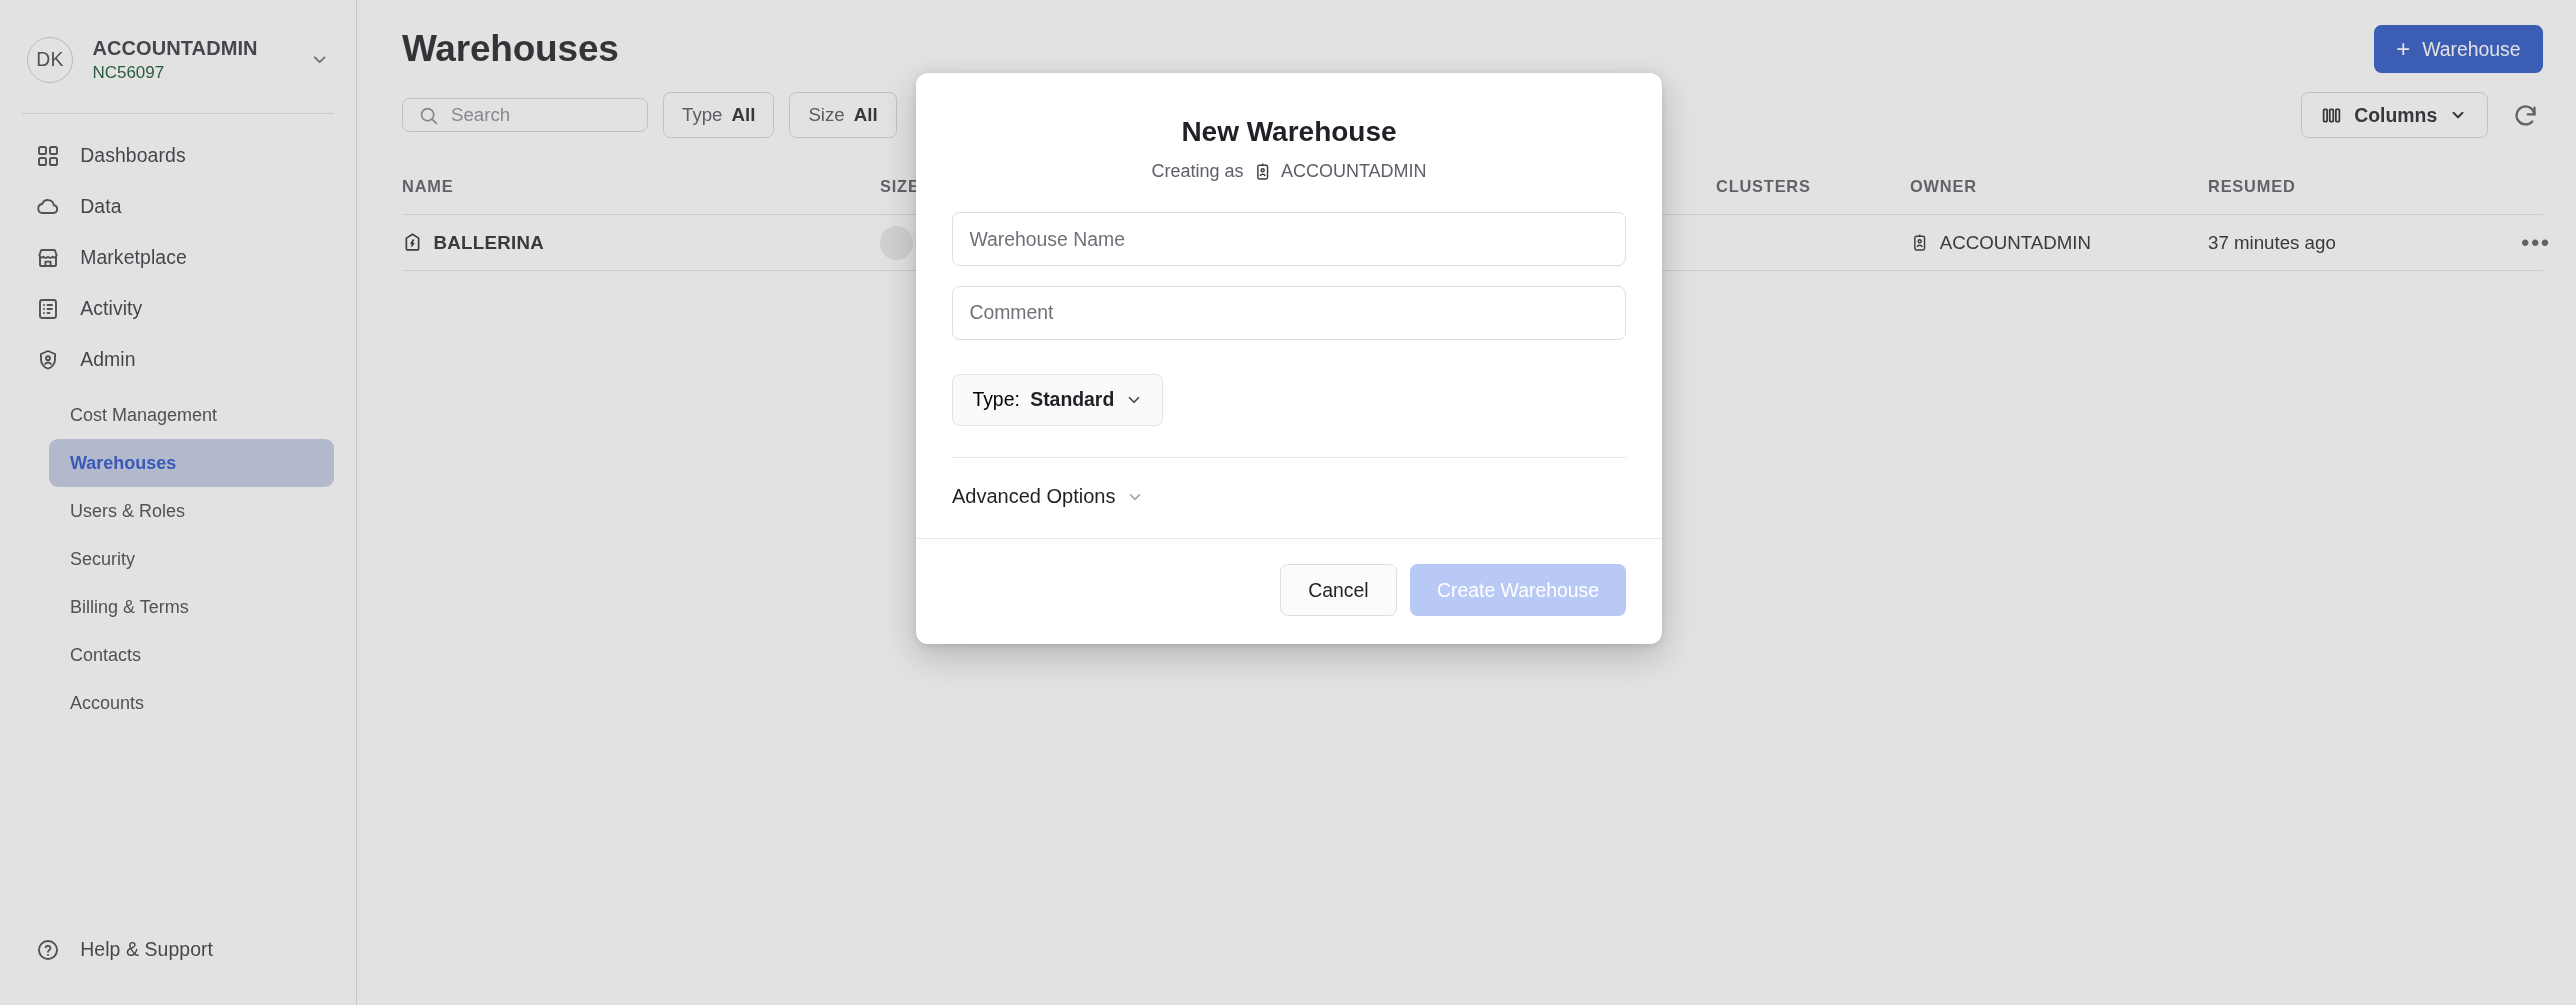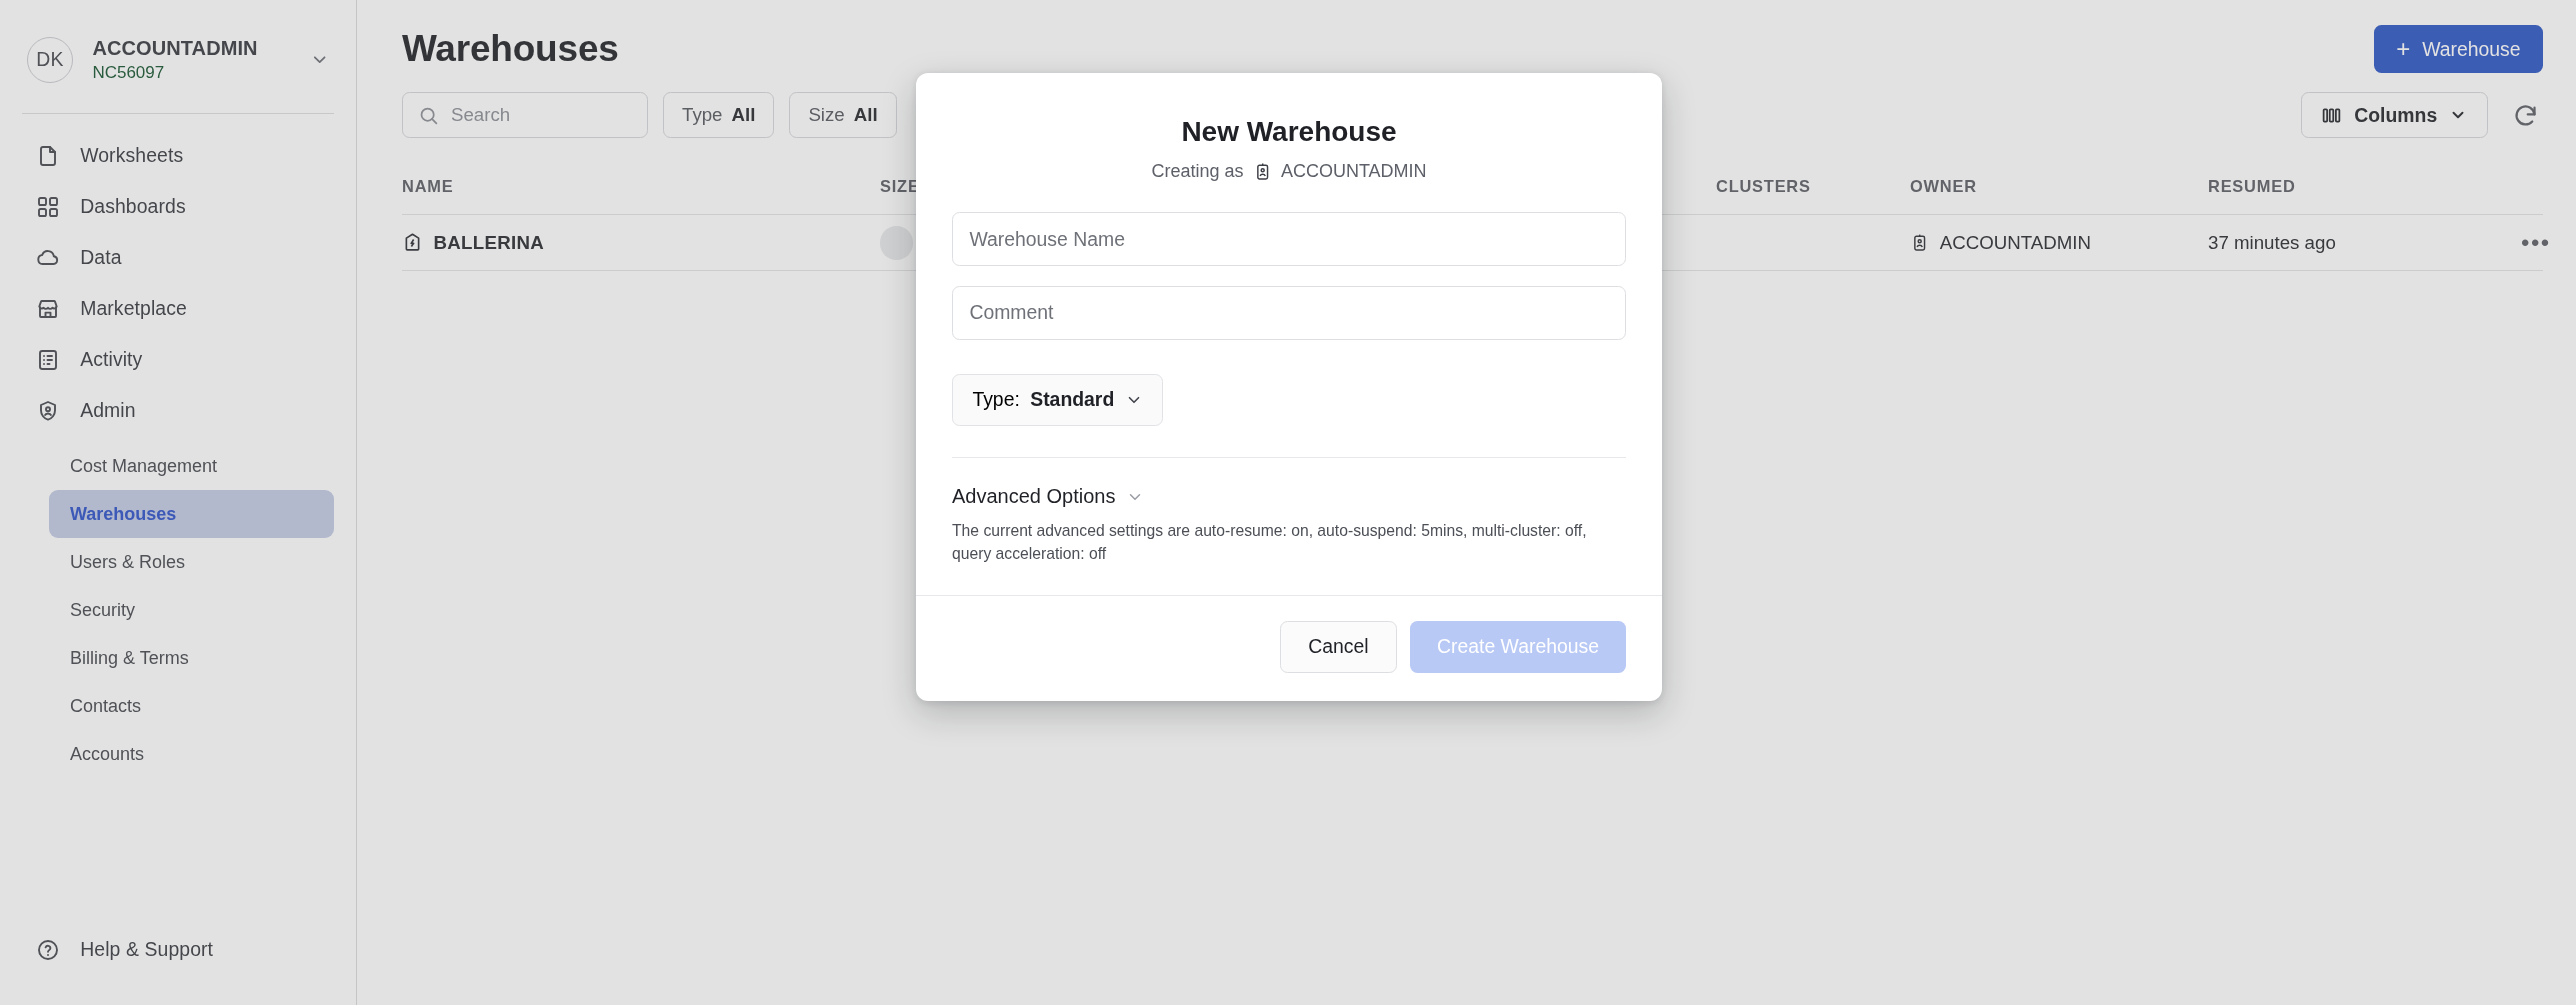--- a/index.html
+++ b/index.html
@@ -97,21 +97,21 @@
   }
   .plus { font-size: 24px; line-height: 1; }
 
   .toolbar {
     display: flex; align-items: center; justify-content: space-between;
     padding: 19.4px 33px 0 45px;
   }
   .toolbar-left { display: flex; align-items: center; gap: 15px; }
   .search-box {
     display: flex; align-items: center; gap: 12px;
-    width: 246px; height: 46px;
+    width: 246px; height: 34px;
     border: 0.7px solid #d4d6da; border-radius: 7.5px;
     padding: 0 15px;
     background: #ffffff;
   }
   .search-box .sv { font-size: 18.7px; color: #8a8d94; }
   .chip {
     display: inline-flex; align-items: center; gap: 9px;
     height: 46px; padding: 0 18px;
     border: 0.7px solid #d4d6da; border-radius: 7.5px;
     background: #ffffff; cursor: pointer;
@@ -242,29 +242,20 @@
           <svg viewBox="0 0 24 24" fill="none" stroke="currentColor" stroke-width="2.2" stroke-linecap="round" stroke-linejoin="round" width="19.4" height="19.4">
               <polyline points="6 9 12 15 18 9"></polyline>
             </svg>
         </span>
       </div>
 
       <div class="acct-divider"></div>
 
       <nav class="nav">
 
-        <div class="nav-item">
-          <span class="ni">
-            <svg viewBox="0 0 24 24" fill="none" stroke="currentColor" stroke-width="1.9" stroke-linecap="round" stroke-linejoin="round" width="24" height="24">
-                <path d="M14 3H7a2 2 0 0 0-2 2v14a2 2 0 0 0 2 2h10a2 2 0 0 0 2-2V8z"></path>
-                <polyline points="14 3 14 8 19 8"></polyline>
-              </svg>
-          </span>
-          <span class="nl">Worksheets</span>
-        </div>
 
         <div class="nav-item">
           <span class="ni">
             <svg viewBox="0 0 24 24" fill="none" stroke="currentColor" stroke-width="1.9" width="24" height="24">
                 <rect x="3" y="3" width="7" height="7" rx="1.6"></rect>
                 <rect x="14" y="3" width="7" height="7" rx="1.6"></rect>
                 <rect x="3" y="14" width="7" height="7" rx="1.6"></rect>
                 <rect x="14" y="14" width="7" height="7" rx="1.6"></rect>
               </svg>
           </span>
@@ -501,21 +492,20 @@
 
       <div class="adv">
         <div class="adv-head">
           <span class="adv-title">Advanced Options</span>
           <span class="adv-chev">
             <svg viewBox="0 0 24 24" fill="none" stroke="currentColor" stroke-width="2" stroke-linecap="round" stroke-linejoin="round" width="18" height="18">
                 <polyline points="6 9 12 15 18 9"></polyline>
               </svg>
           </span>
         </div>
-        <div class="adv-note">The current advanced settings are auto-resume: on, auto-suspend: 5mins, multi-cluster: off, query acceleration: off</div>
       </div>
 
       <div class="modal-foot-div"></div>
 
       <div class="modal-foot">
         <button class="btn-cancel">Cancel</button>
         <button class="btn-create">Create Warehouse</button>
       </div>
     </div>
   </div>

